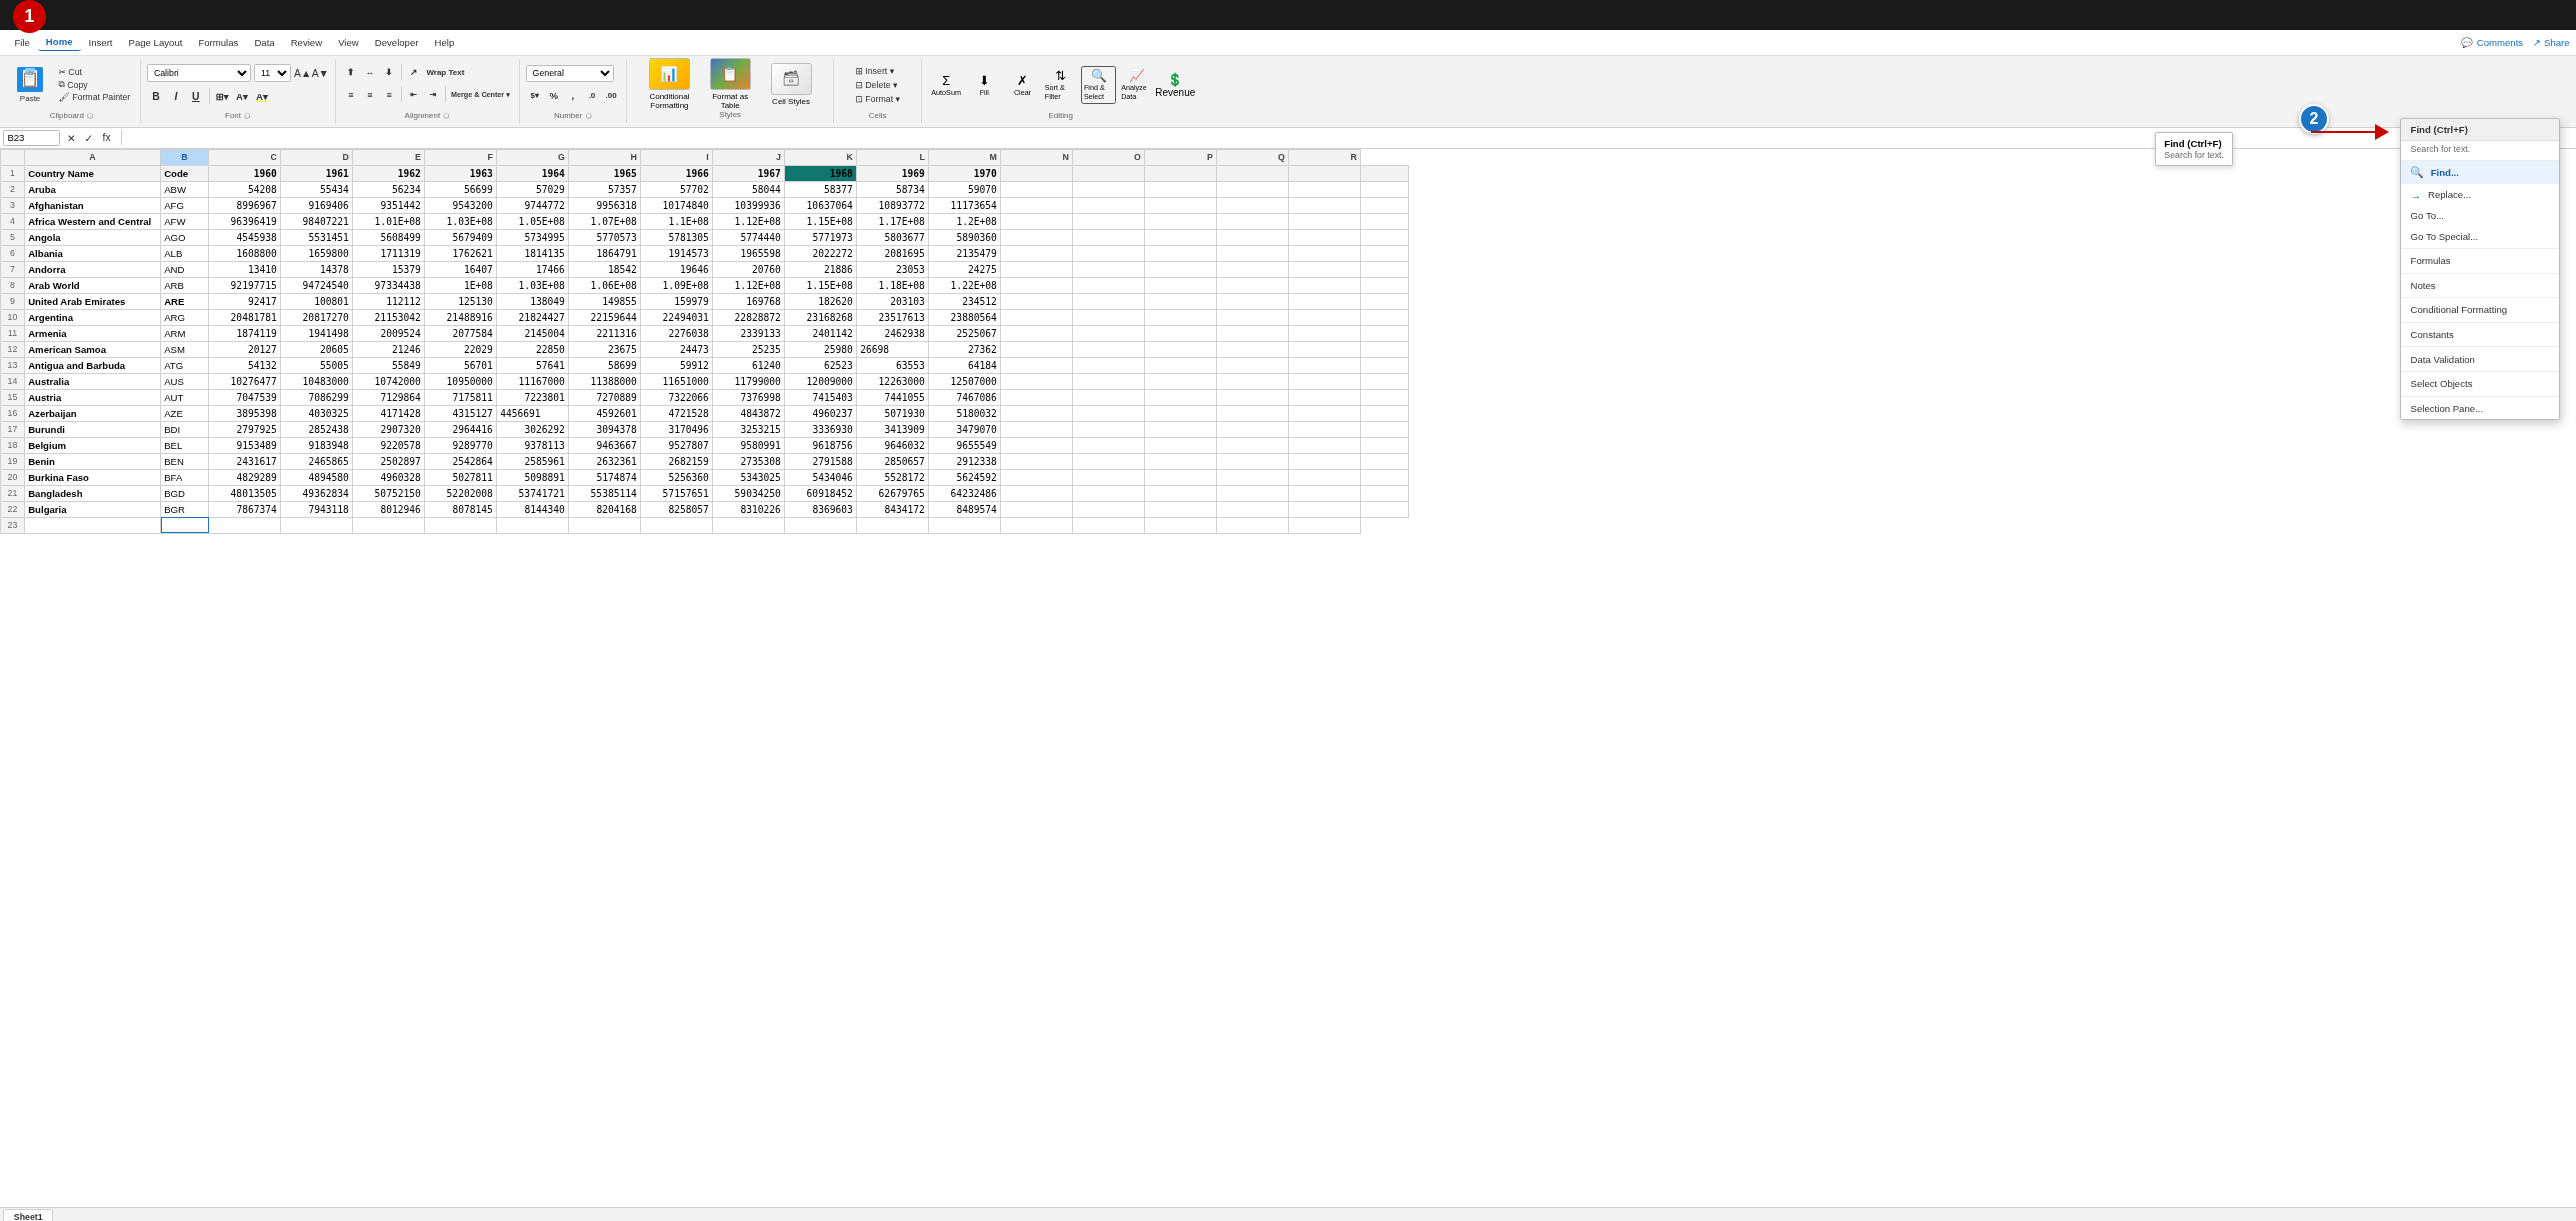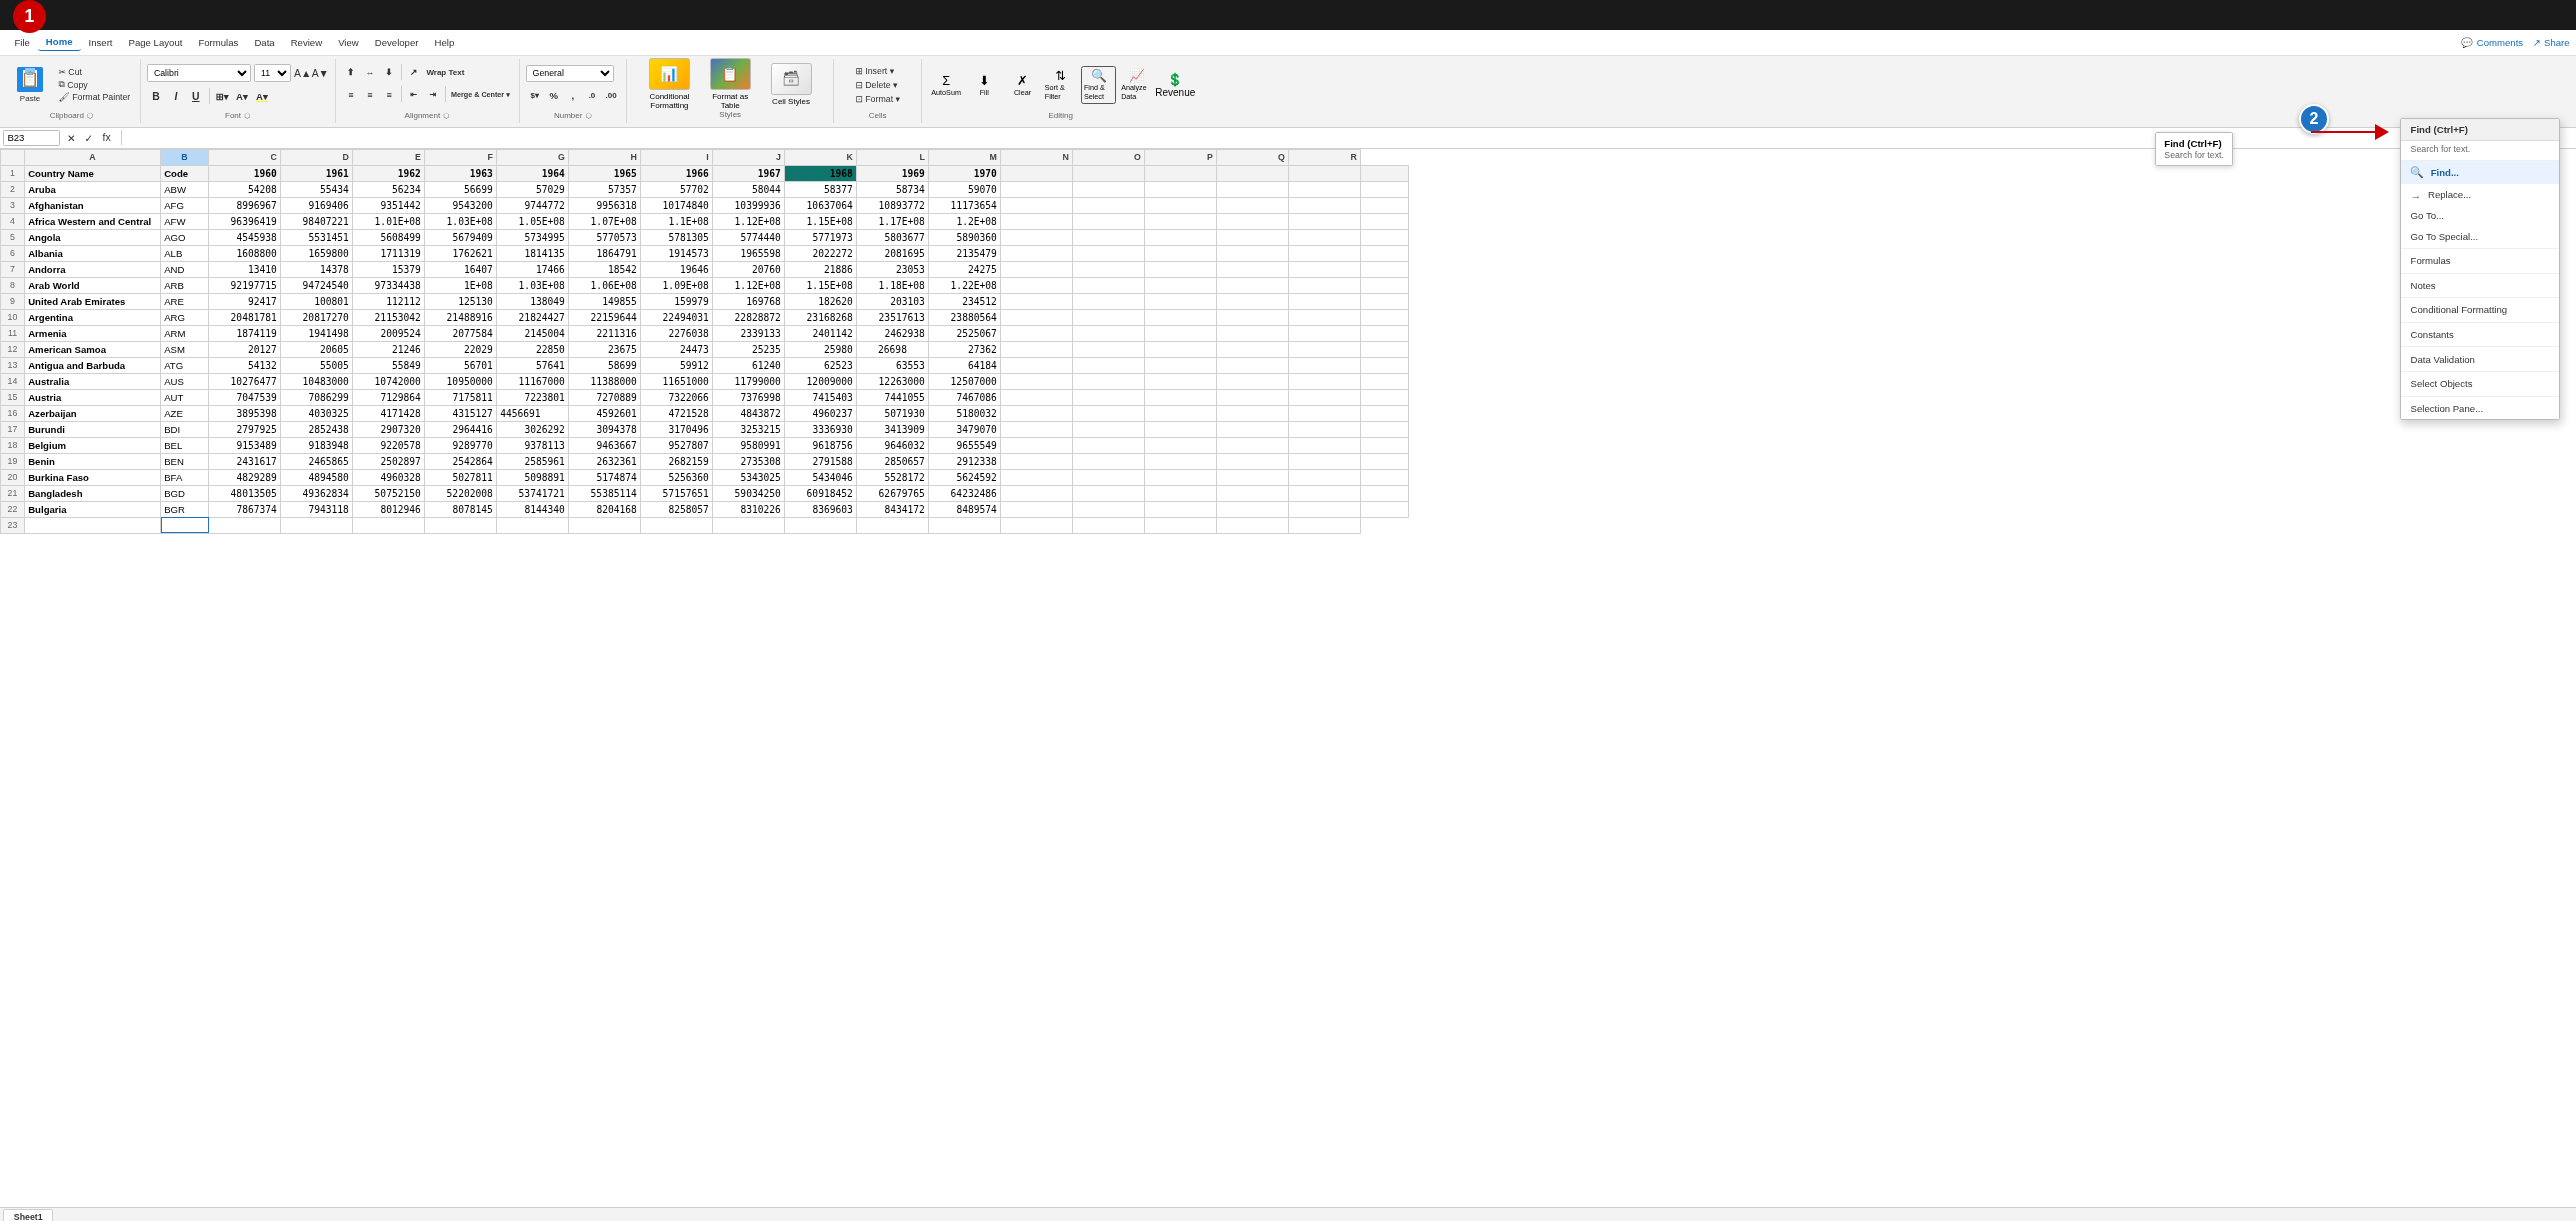--- a/index.html
+++ b/index.html
@@ -899,21 +899,21 @@
             <td style="text-align: right; font-family: Consolas, monospace;"></td>
             <td style="text-align: right; font-family: Consolas, monospace;"></td>
             <td style="text-align: right; font-family: Consolas, monospace;"></td>
             <td style="text-align: right; font-family: Consolas, monospace;"></td>
             <td style="text-align: right; font-family: Consolas, monospace;"></td>
             <td style="text-align: right; font-family: Consolas, monospace;"></td>
           </tr>
           <tr>
             <td class="row-num">9</td>
             <td style="font-weight: 700; min-width: 136px;">United Arab Emirates</td>
-            <td style="min-width: 40px;">ARE</td>
+            <td style="min-width: 40px; font-weight: bold;">ARE</td>
             <td style="text-align: right; font-family: Consolas, monospace;">92417</td>
             <td style="text-align: right; font-family: Consolas, monospace;">100801</td>
             <td style="text-align: right; font-family: Consolas, monospace;">112112</td>
             <td style="text-align: right; font-family: Consolas, monospace;">125130</td>
             <td style="text-align: right; font-family: Consolas, monospace;">138049</td>
             <td style="text-align: right; font-family: Consolas, monospace;">149855</td>
             <td style="text-align: right; font-family: Consolas, monospace;">159979</td>
             <td style="text-align: right; font-family: Consolas, monospace;">169768</td>
             <td style="text-align: right; font-family: Consolas, monospace;">182620</td>
             <td style="text-align: right; font-family: Consolas, monospace;">203103</td>
@@ -975,21 +975,21 @@
             <td style="min-width: 40px;">ASM</td>
             <td style="text-align: right; font-family: Consolas, monospace;">20127</td>
             <td style="text-align: right; font-family: Consolas, monospace;">20605</td>
             <td style="text-align: right; font-family: Consolas, monospace;">21246</td>
             <td style="text-align: right; font-family: Consolas, monospace;">22029</td>
             <td style="text-align: right; font-family: Consolas, monospace;">22850</td>
             <td style="text-align: right; font-family: Consolas, monospace;">23675</td>
             <td style="text-align: right; font-family: Consolas, monospace;">24473</td>
             <td style="text-align: right; font-family: Consolas, monospace;">25235</td>
             <td style="text-align: right; font-family: Consolas, monospace;">25980</td>
-            <td style="text-align: center; font-family: Consolas, monospace;">26698</td>
+            <td style="text-align: left; font-family: Consolas, monospace;">26698</td>
             <td style="text-align: right; font-family: Consolas, monospace;">27362</td>
             <td style="text-align: right; font-family: Consolas, monospace;"></td>
             <td style="text-align: right; font-family: Consolas, monospace;"></td>
             <td style="text-align: right; font-family: Consolas, monospace;"></td>
             <td style="text-align: right; font-family: Consolas, monospace;"></td>
             <td style="text-align: right; font-family: Consolas, monospace;"></td>
             <td style="text-align: right; font-family: Consolas, monospace;"></td>
           </tr>
           <tr>
             <td class="row-num">13</td>

